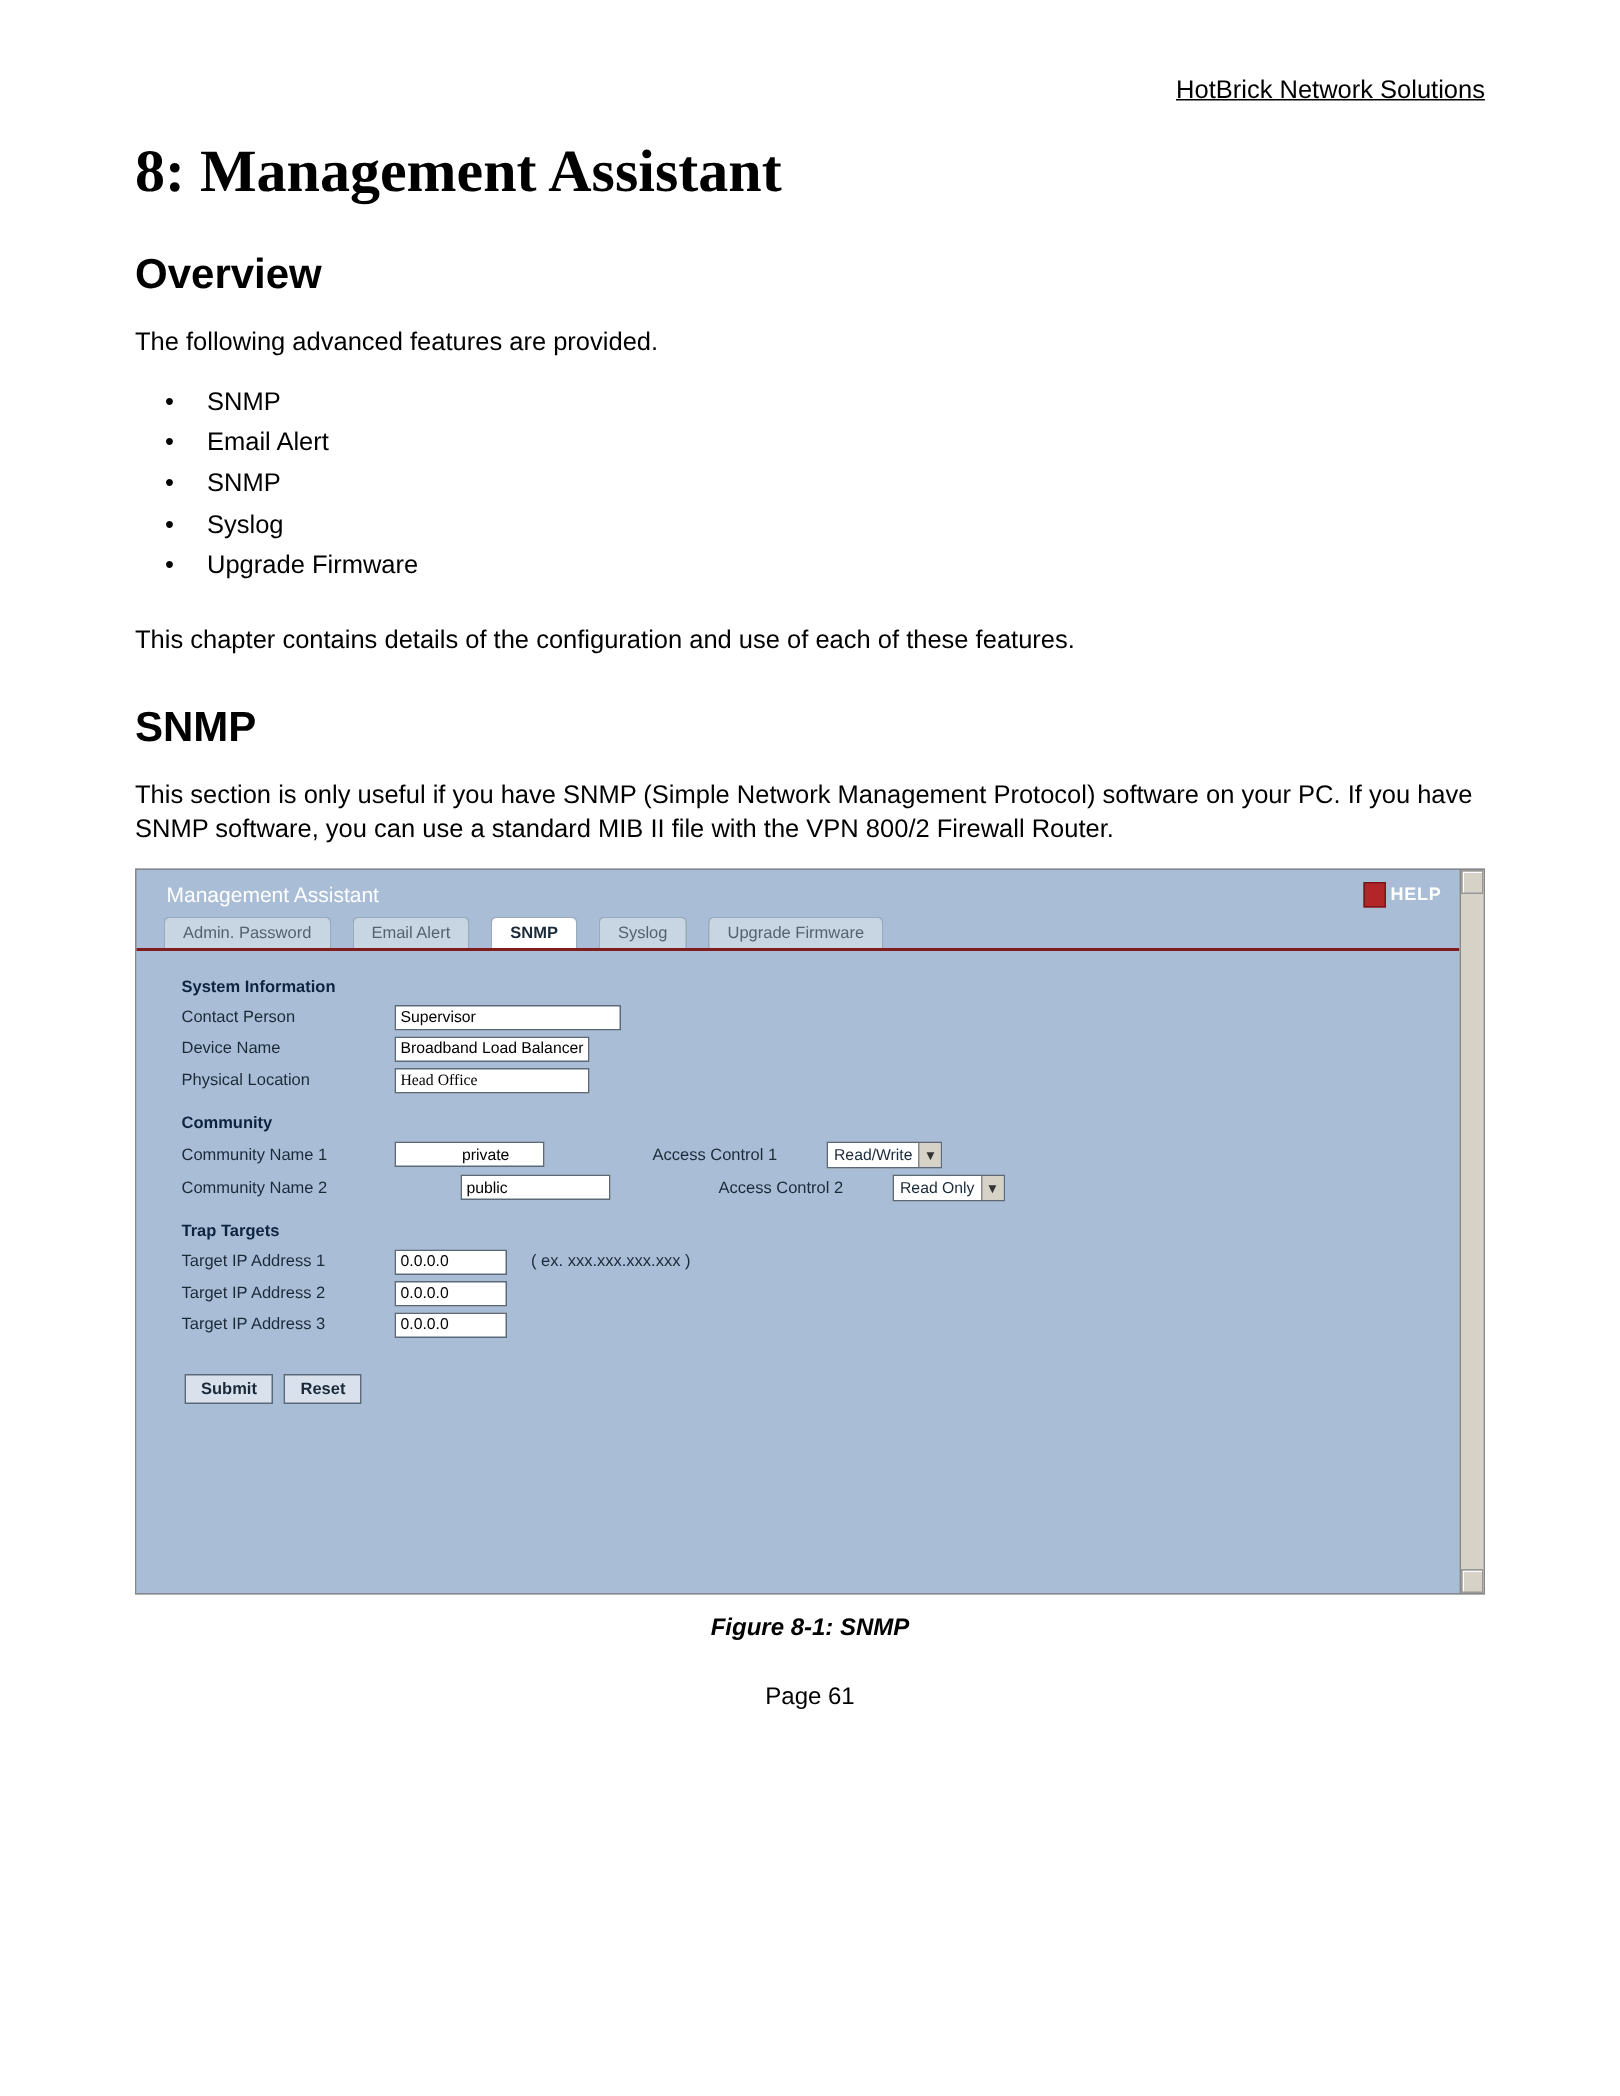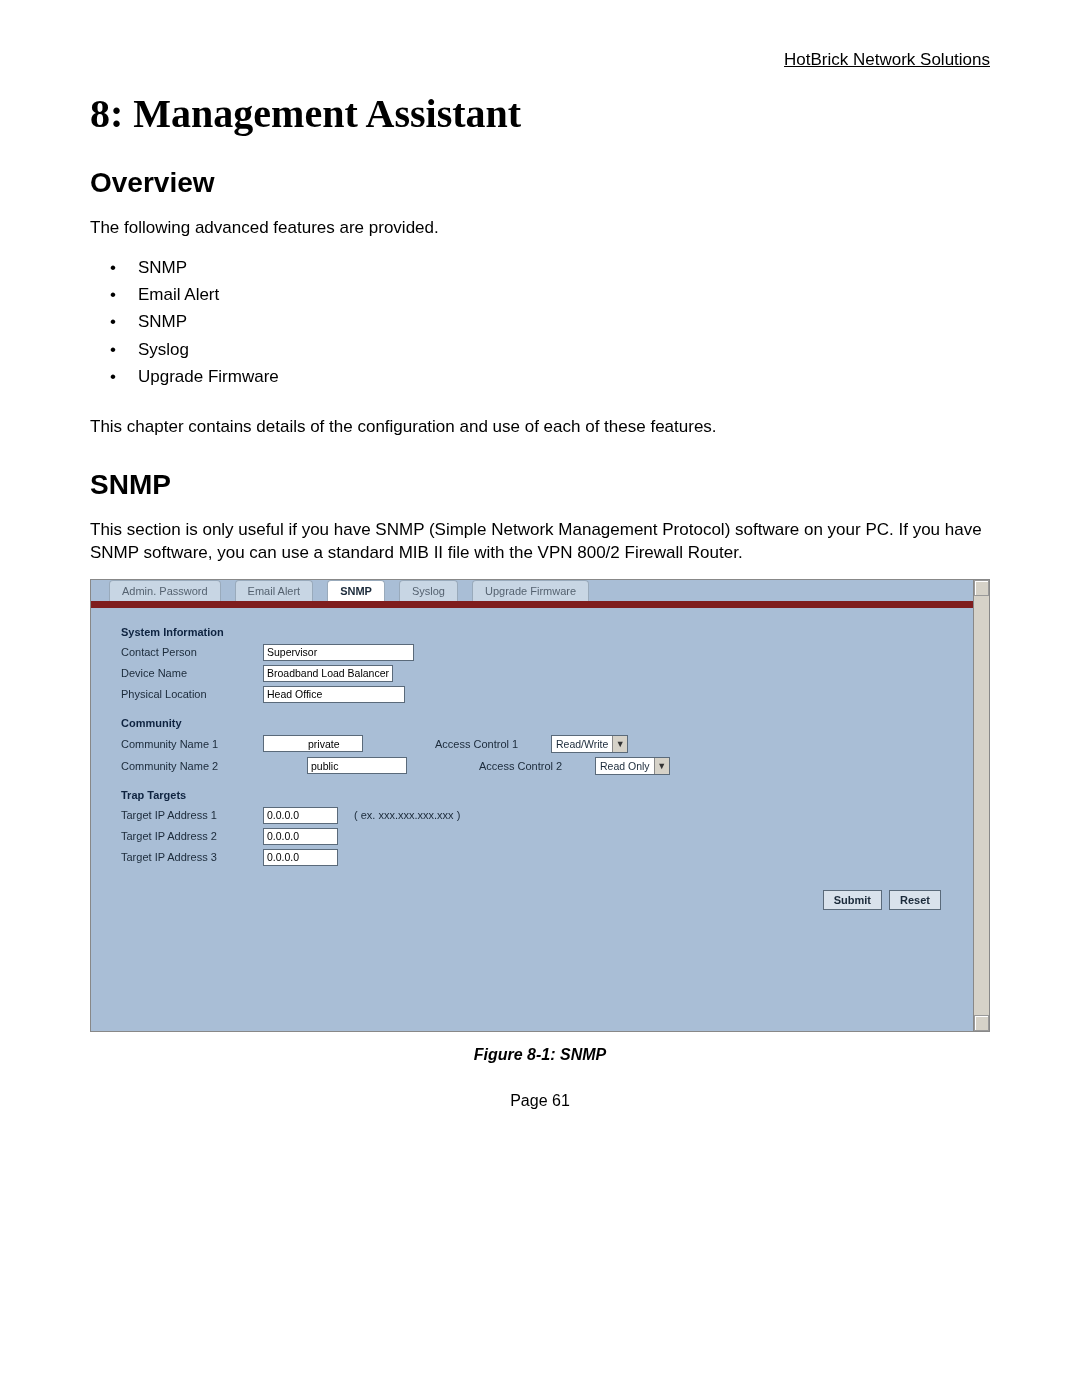--- a/index.html
+++ b/index.html
@@ -123,21 +123,21 @@
     cursor: pointer;
   }
   .shot-tab.active {
     background: #fff;
     color: #1b2a3a;
     font-weight: bold;
   }
   .shot-body {
     background: #a9bed6;
     padding: 18px 30px 20px 30px;
-    border-top: 7px solid #7f1d1d;
+    border-top: 2px solid #7f1d1d;
     min-height: 430px;
     margin-right: 16px;
   }
   .group-title {
     color: #0e2340;
     font-weight: bold;
     font-size: 11px;
     margin-top: 14px;
     margin-bottom: 6px;
   }
@@ -183,21 +183,21 @@
   }
   .select-sim .caret {
     width: 15px; height: 16px;
     background: #d6d2c8;
     border-left: 1px solid #888;
     margin-left: 4px;
     display: flex; align-items: center; justify-content: center;
     font-size: 9px; color: #333;
   }
   .btn-row {
-    text-align: right;
+    text-align: left;
     margin-top: 24px;
   }
   .btn {
     display: inline-block;
     padding: 3px 10px;
     font-size: 11px;
     font-family: Verdana, sans-serif;
     color: #1b2a3a;
     background: #d9e2ec;
     border: 1px solid #5a6a7a;
@@ -238,20 +238,27 @@
 
 <h2 class="section">SNMP</h2>
 <p class="body">This section is only useful if you have SNMP (Simple Network Management Protocol) software on your PC. If you have SNMP software, you can use a standard MIB II file with the VPN 800/2 Firewall Router.</p>
 
 <div class="screenshot-frame">
   <div class="shot-scrollbar">
     <div class="thumb-btn" style="top:0"></div>
     <div class="thumb-btn" style="bottom:0"></div>
   </div>
 
+  <div class="shot-top">
+    <div class="shot-title">Management Assistant</div>
+    <div class="help-badge">
+      <span class="help-icon"></span>
+      <span>HELP</span>
+    </div>
+  </div>
 
   <div class="shot-tabs">
     <div class="shot-tab">Admin. Password</div>
     <div class="shot-tab">Email Alert</div>
     <div class="shot-tab active">SNMP</div>
     <div class="shot-tab">Syslog</div>
     <div class="shot-tab">Upgrade Firmware</div>
   </div>
 
   <div class="shot-body">
@@ -260,21 +267,21 @@
     <div class="form-row">
       <div class="label">Contact Person</div>
       <input type="text" style="width: 151px;" value="Supervisor">
     </div>
     <div class="form-row">
       <div class="label">Device Name</div>
       <input type="text" style="width: 130px; text-align: right;" value="Broadband Load Balancer">
     </div>
     <div class="form-row">
       <div class="label">Physical Location</div>
-      <input type="text" style="width: 142px;" value="Head Office">
+      <input type="text" style="width: 130px; font-family: Liberation Serif, serif;" value="Head Office">
     </div>
 
     <div class="group-title">Community</div>
     <div class="form-row">
       <div class="label">Community Name 1</div>
       <input type="text" style="width: 100px; padding-left: 44px;" value="private">
       <div class="row-right">
         <div class="rlabel">Access Control 1</div>
         <div class="select-sim">
           <span>Read/Write</span>

